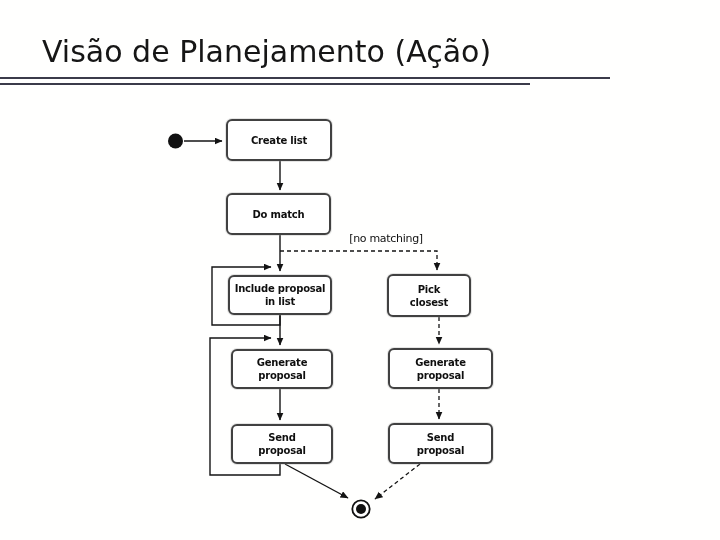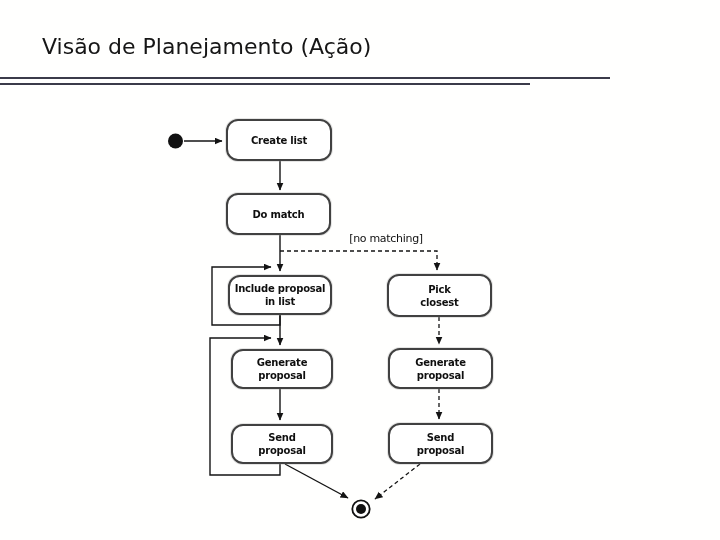--- a/index.html
+++ b/index.html
@@ -3,30 +3,30 @@
 <meta charset="utf-8">
 <style>
   html,body{margin:0;padding:0;background:#ffffff;}
   .slide{
     position:relative;width:720px;height:540px;overflow:hidden;
     background:#fffffe;
     font-family:"DejaVu Sans","Liberation Sans",sans-serif;
   }
   .title{
     position:absolute;left:42px;top:34px;margin:0;
-    font-size:22px;font-weight:400;color:#161616;letter-spacing:0;
+    font-size:30px;font-weight:400;color:#161616;letter-spacing:0;
     white-space:nowrap;
   }
   .rule{position:absolute;left:0;height:2px;background:#3b3b4a;}
   .rule-top{top:77px;width:610px;}
   .rule-bottom{top:83px;width:530px;}
   .connectors{position:absolute;left:0;top:0;}
   .node{
     position:absolute;box-sizing:border-box;
-    border:2px solid #414141;border-radius:12px;background:#ffffff;
+    border:2px solid #414141;border-radius:6px;background:#ffffff;
     display:flex;align-items:center;justify-content:center;
     text-align:center;font-weight:bold;font-size:10px;line-height:1.3;
     color:#0f0f0f;letter-spacing:-0.2px;
     box-shadow:0 0 0 1px rgba(150,150,150,0.25);
   }
   .node span{white-space:pre;}
   .guard{
     position:absolute;left:340px;top:232px;width:92px;
     text-align:center;font-weight:normal;font-size:11px;
     color:#0f0f0f;letter-spacing:-0.3px;white-space:nowrap;
@@ -74,21 +74,21 @@
 
   <div class="node" style="left:228px;top:275px;width:104px;height:40px">
     <span>Include proposal
 in list</span>
   </div>
 
   <div class="node" style="left:226px;top:193px;width:105px;height:42px">
     <span>Do match</span>
   </div>
 
-  <div class="node" style="left:387px;top:274px;width:105px;height:43px">
+  <div class="node" style="left:387px;top:274px;width:84px;height:43px">
     <span>Pick
 closest</span>
   </div>
 
   <div class="node" style="left:231px;top:349px;width:102px;height:40px">
     <span>Generate
 proposal</span>
   </div>
 
   <div class="node" style="left:388px;top:348px;width:105px;height:41px">

